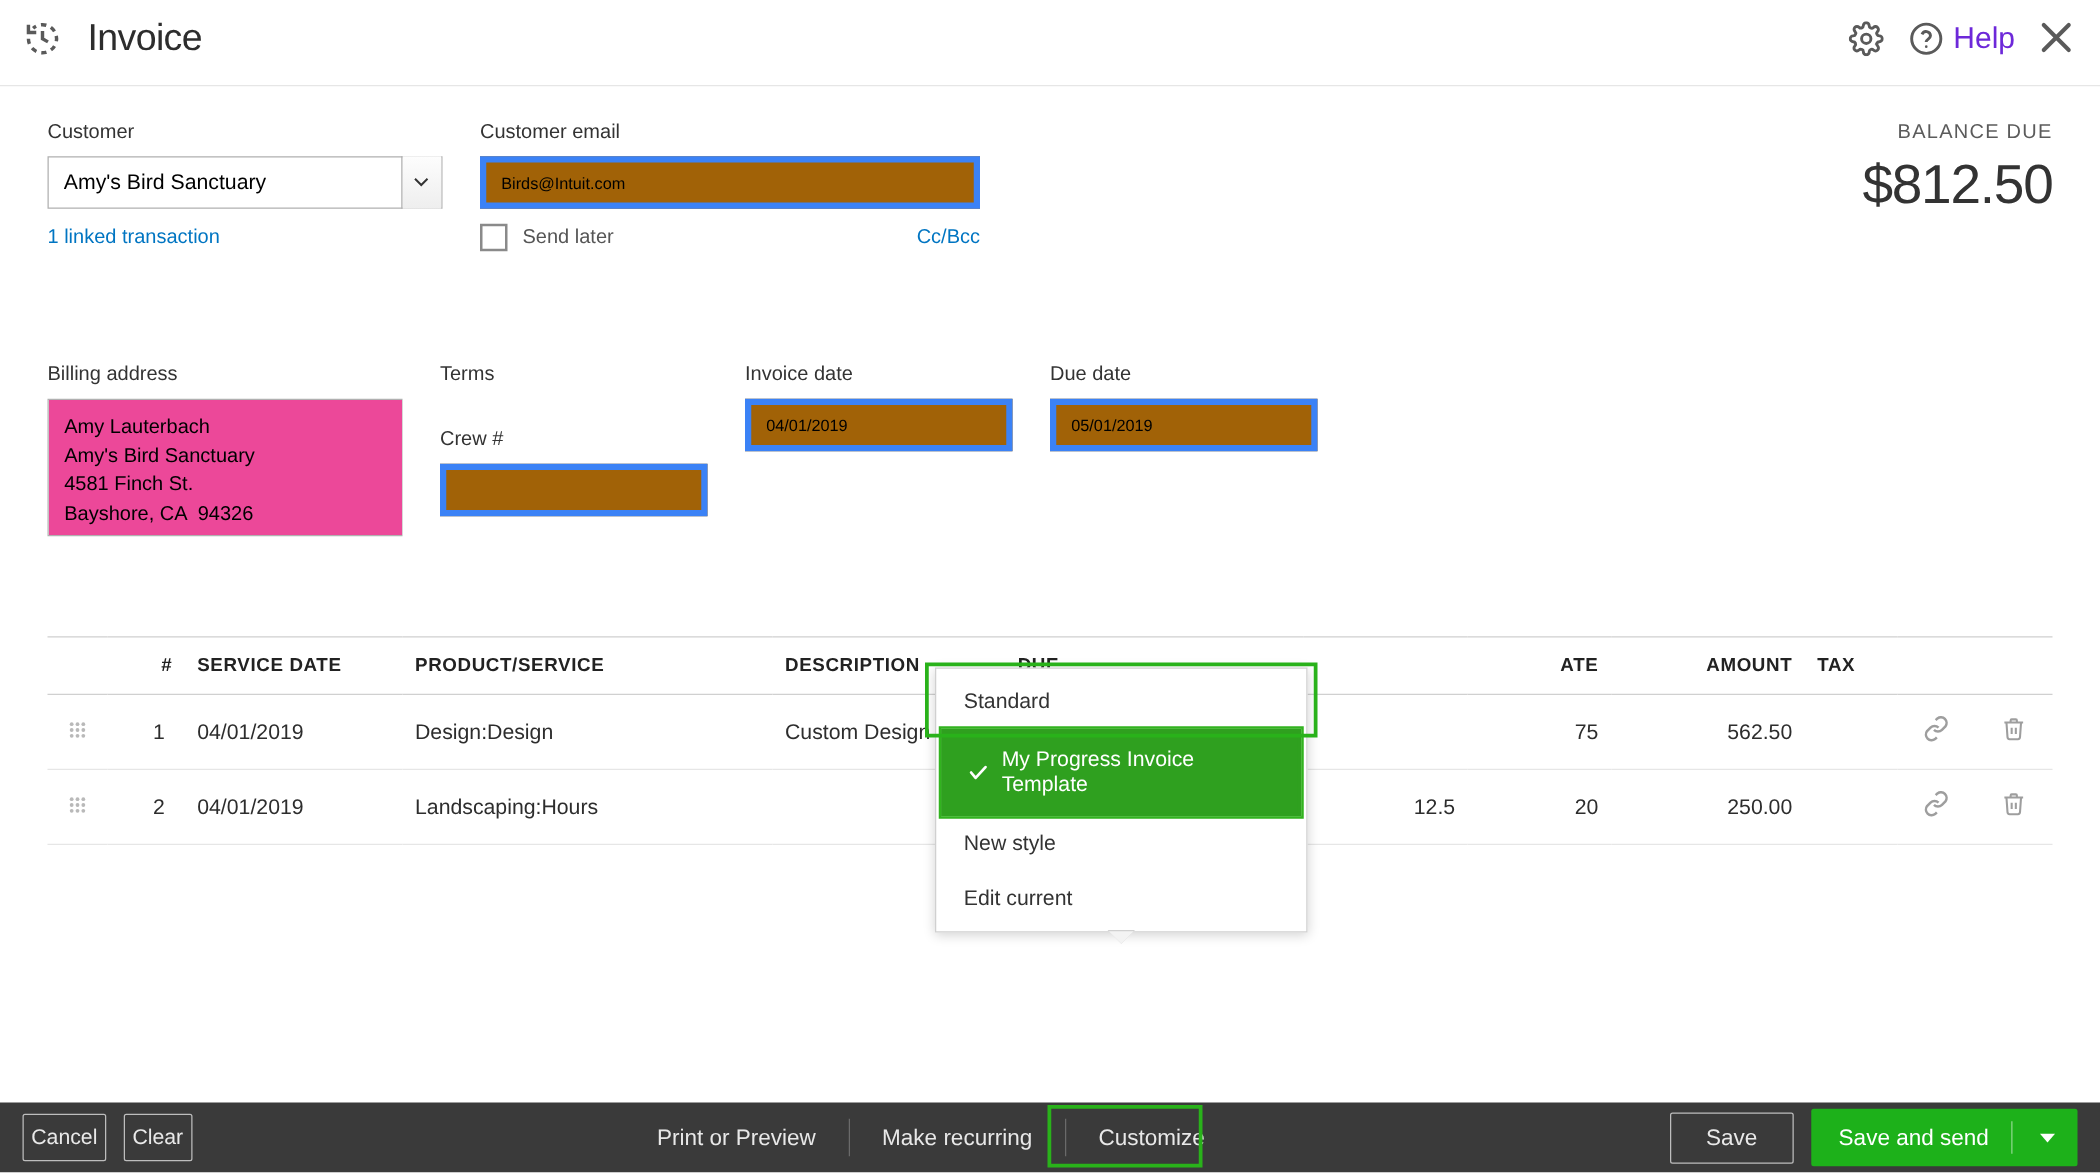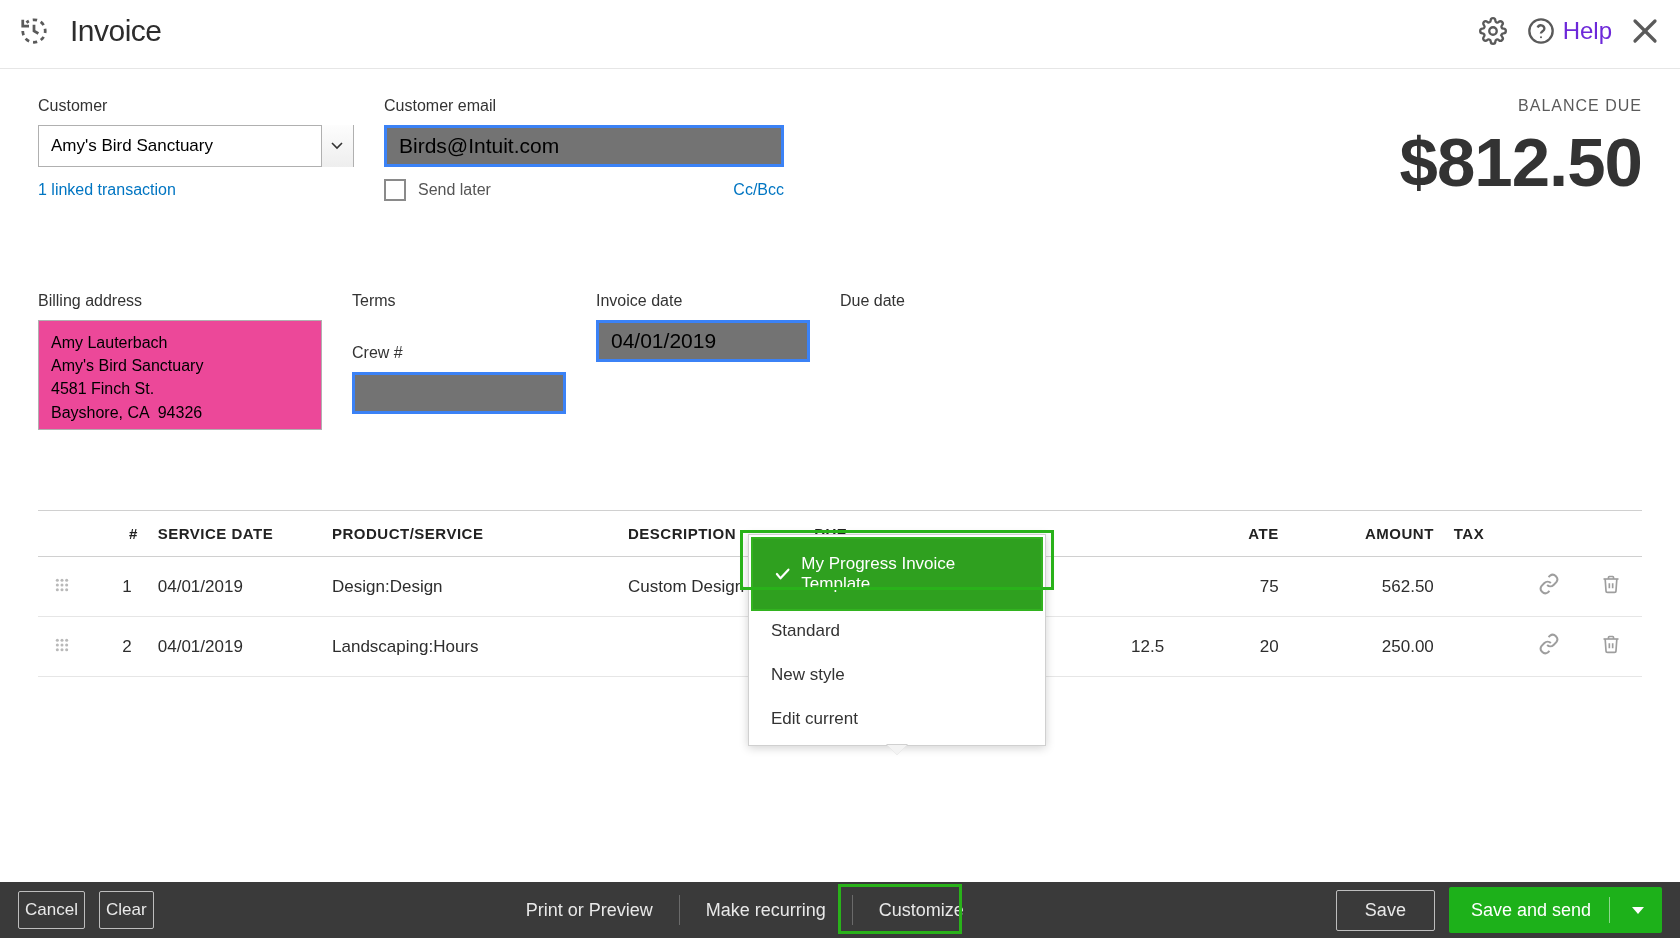--- a/index.html
+++ b/index.html
@@ -34,32 +34,32 @@
   }
   .dropdown input {
     border:none; outline:none; font-size:17px; padding:0 12px; width:100%; background:transparent;
   }
   .dropdown .dd-btn {
     width:36px; height:42px; border-left:1px solid #b0b0b0;
     display:flex; align-items:center; justify-content:center; cursor:pointer;
     background: linear-gradient(#fdfdfd,#eeeeee);
   }
   .text-input {
-    border:3px solid #3b82f6; height:42px; font-size:21px; padding:0 12px; outline:none; background:#737373;
+    border:5px solid #3b82f6; height:42px; font-size:13px; padding:0 12px; outline:none; background:#a16207;
   }
   .linked-link { color:#0075c2; font-size:16px; margin-top:14px; cursor:pointer; }
   .send-later-row { display:flex; align-items:center; justify-content:space-between; margin-top:12px; }
   .checkbox-group { display:flex; align-items:center; gap:12px; }
   .checkbox-fake { width:22px; height:22px; border:2px solid #8a8a8a; background:#fff; cursor:pointer; }
   .cb-label { font-size:16px; color:#555; }
   .ccbcc { color:#0075c2; font-size:16px; cursor:pointer; }
 
   .balance-block { margin-left:auto; text-align:right; }
   .balance-label { font-size:16px; letter-spacing:1px; color:#5b5b5b; }
-  .balance-amount { font-size:69px; font-weight:700; letter-spacing:-1px; margin-top:8px; color:#333; font-family: Arial, sans-serif; }
+  .balance-amount { font-size:44px; font-weight:400; letter-spacing:-1px; margin-top:8px; color:#333; font-family: Arial, sans-serif; }
 
   .section2 { margin-top: 90px; display:flex; gap:30px; align-items:flex-start; }
   .textarea {
     border:1px solid #b0b0b0; font-size:16px; padding:10px 12px; line-height:1.45;
     white-space:pre; font-family:inherit; resize:none; outline:none; background:#ec4899;
   }
 
   .terms-col { display:flex; flex-direction:column; gap:24px; width:214px; }
   .date-input { width:214px; }
 
@@ -234,20 +234,21 @@
       </div>
     </div>
 
     <div class="field date-input">
       <div class="field-label">Invoice date</div>
       <input class="text-input" type="text" value="04/01/2019" style="">
     </div>
 
     <div class="field date-input">
       <div class="field-label">Due date</div>
+      <input class="text-input" type="text" value="05/01/2019" style="">
     </div>
   </div>
 </div>
 
 <div class="table-wrap">
   <table>
     <colgroup>
       <col style="width:40px">
         <col style="width:52px">
         <col style="width:146px">
@@ -341,27 +342,27 @@
                 <path d="M19 6l-1 14a2 2 0 0 1-2 2H8a2 2 0 0 1-2-2L5 6"></path>
                 <path d="M10 11v6M14 11v6"></path>
                 <path d="M9 6V4a1 1 0 0 1 1-1h4a1 1 0 0 1 1 1v2"></path>
               </svg></span></td>
         </tr>
       </tbody>
   </table>
 </div>
 
 <div class="popup">
+  <div class="item">Standard</div>
   <div class="item selected">
     <svg width="18" height="18" viewBox="0 0 24 24" fill="none" stroke="#fff" stroke-width="3" stroke-linecap="round" stroke-linejoin="round">
         <polyline points="4 12 9 18 20 6"></polyline>
       </svg>
     <span>My Progress Invoice Template</span>
   </div>
-  <div class="item">Standard</div>
   <div class="item">New style</div>
   <div class="item">Edit current</div>
   <div class="caret-down"></div>
 </div>
 <div class="popup-outline-top"></div>
 
 <div class="footer">
   <div class="footer-left">
     <button class="footer-btn-outline">Cancel</button>
     <button class="footer-btn-outline">Clear</button>

